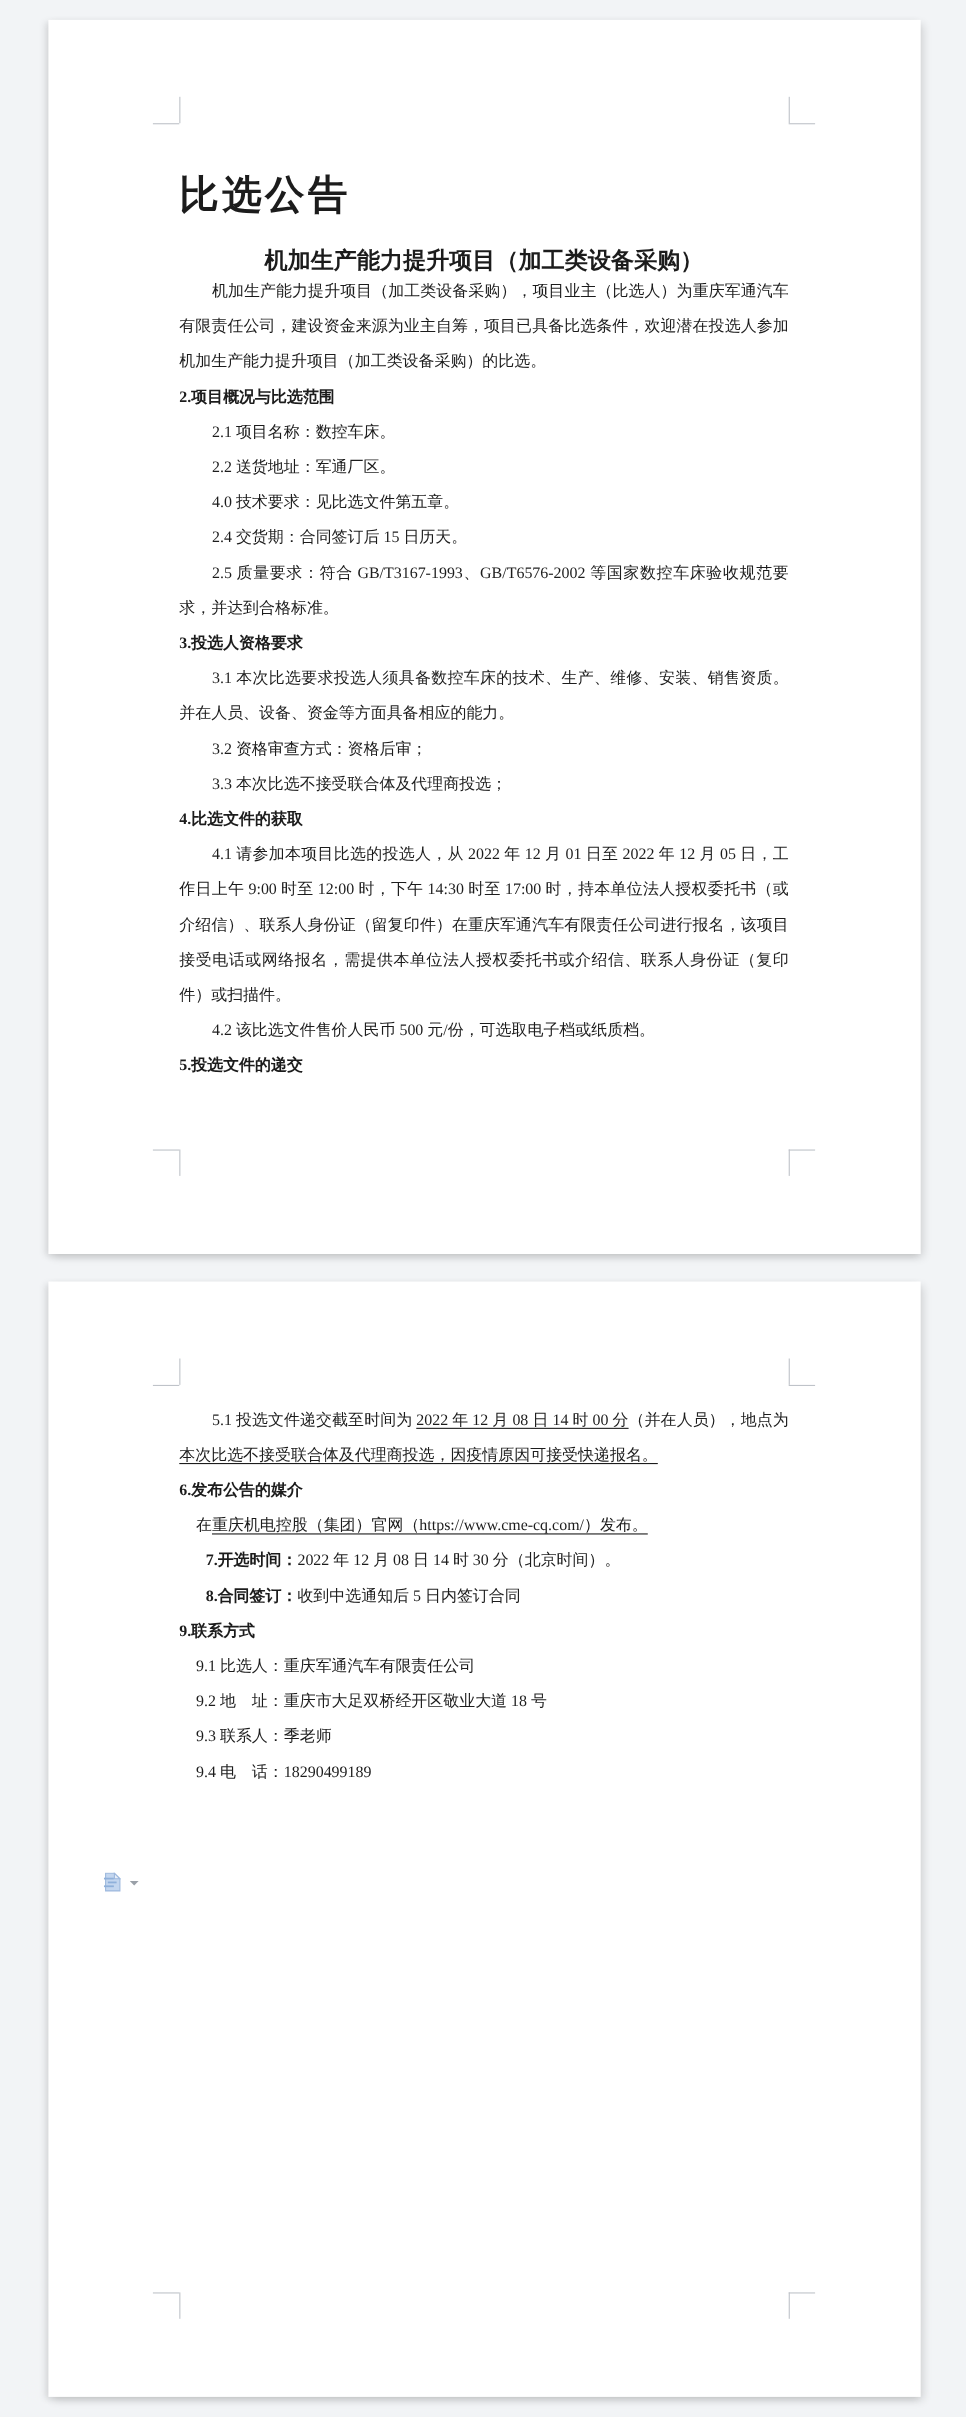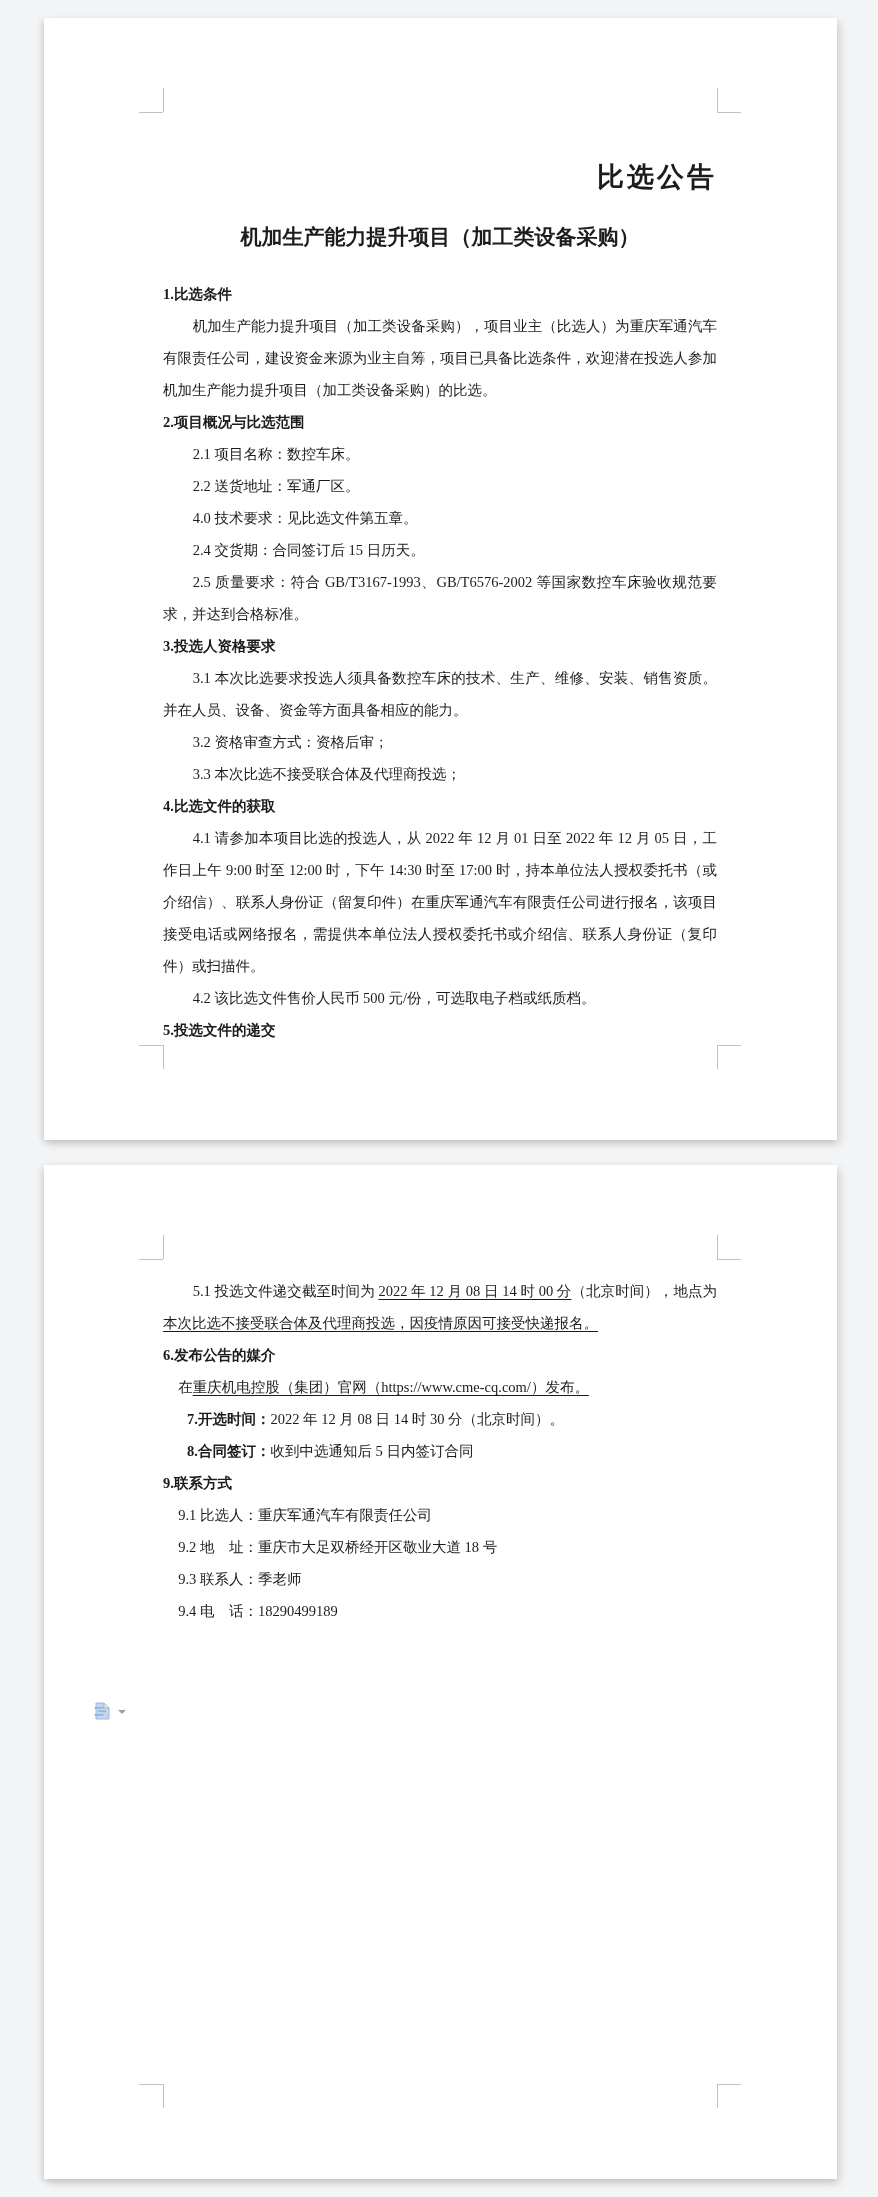--- a/index.html
+++ b/index.html
@@ -21,22 +21,22 @@
   .mk-v{width:1px;height:24px;}
   .tl-h{left:95px;top:94px;} .tl-v{left:119px;top:70px;}
   .tr-h{left:673px;top:94px;} .tr-v{left:673px;top:70px;}
   #page1 .bl-h{left:95px;top:1027px;} #page1 .bl-v{left:119px;top:1027px;}
   #page1 .br-h{left:673px;top:1027px;} #page1 .br-v{left:673px;top:1027px;}
   #page2 .bl-h{left:95px;top:919px;} #page2 .bl-v{left:119px;top:919px;}
   #page2 .br-h{left:673px;top:919px;} #page2 .br-v{left:673px;top:919px;}
 
   .content{position:absolute;left:119px;top:94px;width:554px;}
   .doc-title{
-    margin:47px 0 0 0;font-size:27px;line-height:36px;font-weight:bold;
-    text-align:right;letter-spacing:3px;
+    margin:47px 0 0 0;font-size:36px;line-height:36px;font-weight:bold;
+    text-align:left;letter-spacing:3px;
   }
   .doc-subtitle{
     margin:30px 0 0 0;font-size:21px;line-height:24px;font-weight:bold;
     text-align:center;
   }
   .content p{margin:0;font-size:14.5px;line-height:32px;}
   .sec{font-weight:bold;font-size:15px;}
   .first-sec{margin-top:29px !important;}
   .indent2{text-indent:2.05em;}
   .indent1{text-indent:1.05em;}
@@ -64,21 +64,20 @@
   <div class="mark mk-v tr-v"></div>
   <div class="mark mk-h bl-h"></div>
   <div class="mark mk-v bl-v"></div>
   <div class="mark mk-h br-h"></div>
   <div class="mark mk-v br-v"></div>
 
   <div class="content">
     <h1 class="doc-title">比选公告</h1>
     <h2 class="doc-subtitle">机加生产能力提升项目（加工类设备采购）</h2>
 
-    <p class="sec first-sec">1.比选条件</p>
     <p class="indent2 just">机加生产能力提升项目（加工类设备采购），项目业主（比选人）为重庆军通汽车有限责任公司，建设资金来源为业主自筹，项目已具备比选条件，欢迎潜在投选人参加机加生产能力提升项目（加工类设备采购）的比选。</p>
 
     <p class="sec">2.项目概况与比选范围</p>
     <p class="indent2">2.1 项目名称：数控车床。</p>
     <p class="indent2">2.2 送货地址：军通厂区。</p>
     <p class="indent2">4.0 技术要求：见比选文件第五章。</p>
     <p class="indent2">2.4 交货期：合同签订后 15 日历天。</p>
     <p class="indent2 just">2.5 质量要求：符合 GB/T3167-1993、GB/T6576-2002 等国家数控车床验收规范要求，并达到合格标准。</p>
 
     <p class="sec">3.投选人资格要求</p>
@@ -98,21 +97,21 @@
   <div class="mark mk-h tl-h"></div>
   <div class="mark mk-v tl-v"></div>
   <div class="mark mk-h tr-h"></div>
   <div class="mark mk-v tr-v"></div>
   <div class="mark mk-h bl-h"></div>
   <div class="mark mk-v bl-v"></div>
   <div class="mark mk-h br-h"></div>
   <div class="mark mk-v br-v"></div>
 
   <div class="content">
-    <p class="indent2 just"><span>5.1 投选文件递交截至时间为 </span><span class="u">2022 年 12 月 08 日 14 时 00 分</span><span>（北京时间），地点为</span><span class="u">本次比选不接受联合体及代理商投选，因疫情原因可接受快递报名。</span></p>
+    <p class="indent2 just"><span>5.1 投选文件递交截至时间为 </span><span class="u">2022 年 12 月 08 日 14 时 00 分</span><span>（并在人员），地点为</span><span class="u">本次比选不接受联合体及代理商投选，因疫情原因可接受快递报名。</span></p>
 
     <p class="sec">6.发布公告的媒介</p>
     <p class="indent1"><span>在</span><span class="u">重庆机电控股（集团）官网（https://www.cme-cq.com/）发布。</span></p>
 
     <p><span class="b">7.开选时间：</span><span>2022 年 12 月 08 日 14 时 30 分（北京时间）。</span></p>
     <p><span class="b">8.合同签订：</span><span>收到中选通知后 5 日内签订合同</span></p>
 
     <p class="sec">9.联系方式</p>
     <p class="indent1">9.1 比选人：重庆军通汽车有限责任公司</p>
     <p class="indent1">9.2 地　址：重庆市大足双桥经开区敬业大道 18 号</p>

